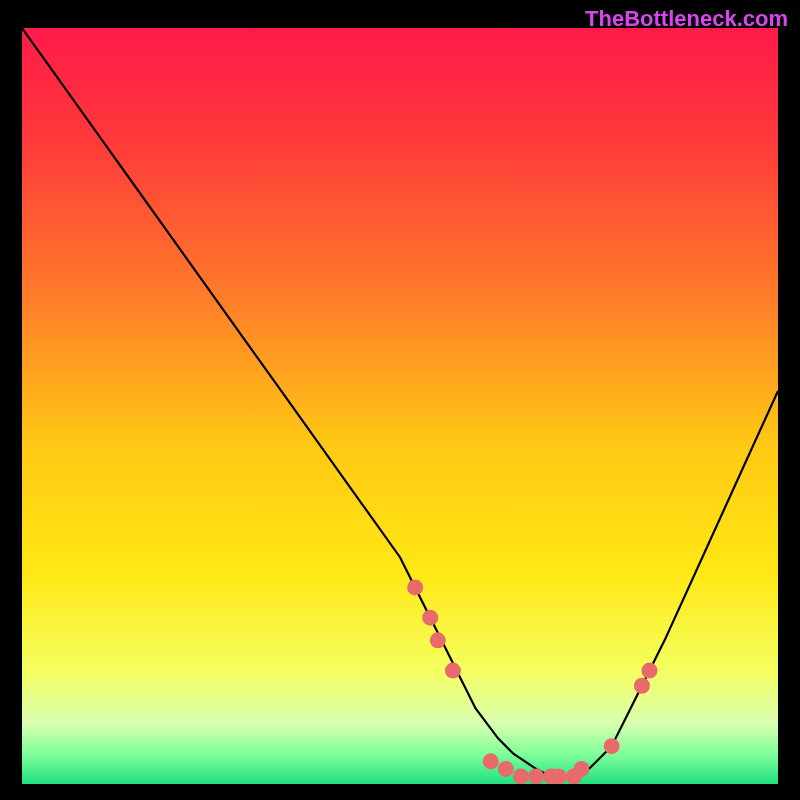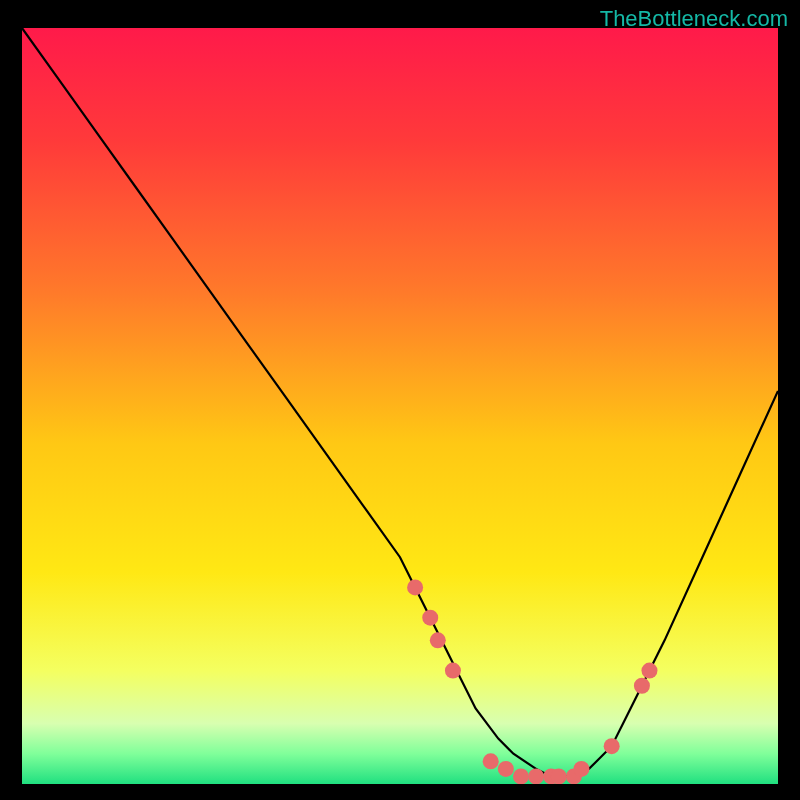--- a/index.html
+++ b/index.html
@@ -1,18 +1,18 @@
 <!DOCTYPE html>
 <html><head>
 <meta charset="utf-8">
 <style>
   * { margin: 0; padding: 0; box-sizing: border-box; }
   body { width: 800px; height: 800px; background: #000; position: relative; font-family: Arial, sans-serif; }
   .container { width: 800px; height: 800px; position: relative; }
-  .watermark { position: absolute; top: 6px; right: 12px; color: #14b8a6; font-size: 22px; font-weight: 400; z-index: 10; }
+  .watermark { position: absolute; top: 6px; right: 12px; color: #d946ef; font-size: 22px; font-weight: 700; z-index: 10; }
   .plot-area { position: absolute; left: 22px; top: 28px; width: 756px; height: 756px; }
   .gradient-bg { position: absolute; inset: 0; }
   svg.curve { position: absolute; inset: 0; width: 100%; height: 100%; }
 </style>
 </head>
 <body>
 <div class="container">
 
   <div class="watermark">TheBottleneck.com</div>
 

